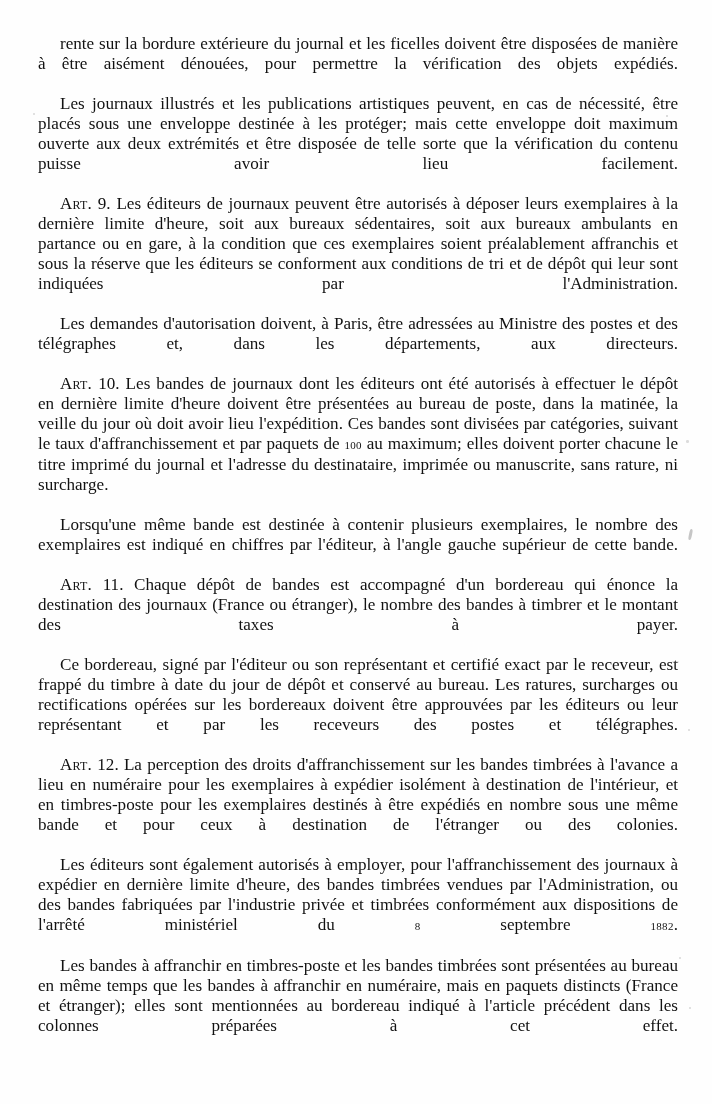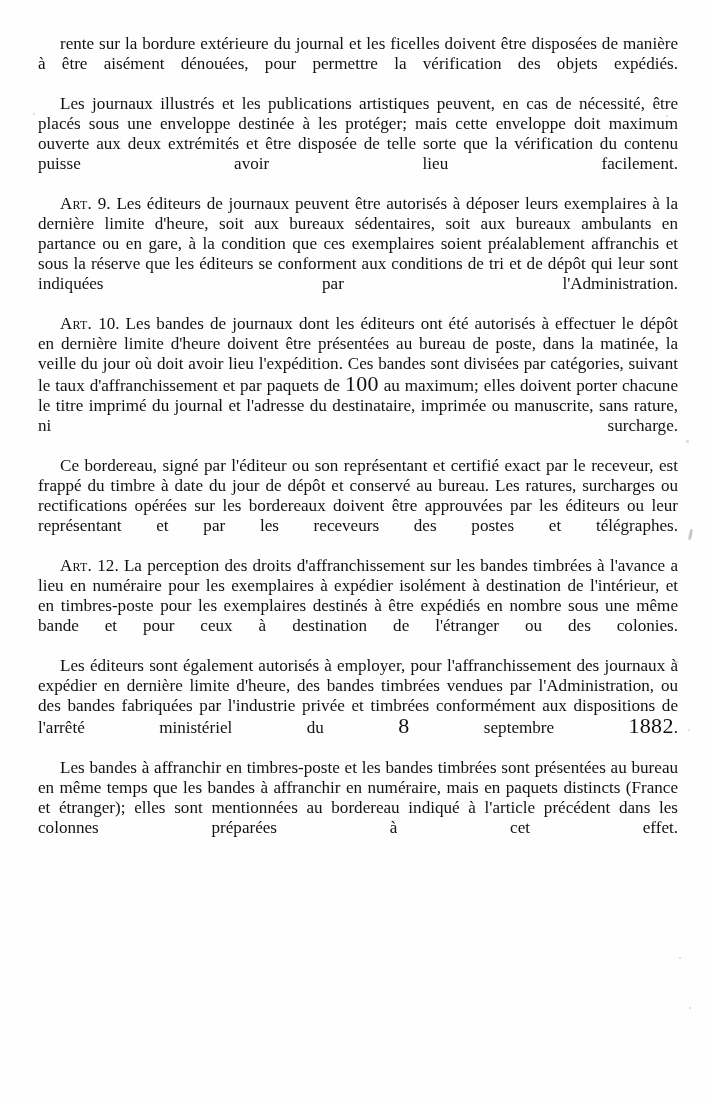--- a/index.html
+++ b/index.html
@@ -51,21 +51,21 @@
     width: 100%;
   }
 
   span.artlabel {
     font-variant: small-caps;
     letter-spacing: 0.2px;
     font-family: Liberation Serif, serif;
   }
 
   span.oldstyle {
-    font-size: 22px;
+    font-size: 11px;
     letter-spacing: 0.3px;
   }
 
   
   .speck {
     position: absolute;
     background: #8d8d8d;
     opacity: 0.55;
     border-radius: 40%;
   }
@@ -84,24 +84,27 @@
 <div id="page">
 
   <div id="textblock">
 
     <p class="para">rente sur la bordure extérieure du journal et les ficelles doivent être disposées de manière à être aisément dénouées, pour permettre la vérification des objets expédiés.</p>
 
     <p class="para">Les journaux illustrés et les publications artistiques peuvent, en cas de nécessité, être placés sous une enveloppe destinée à les protéger; mais cette enveloppe doit maximum ouverte aux deux extrémités et être disposée de telle sorte que la vérification du contenu puisse avoir lieu facilement.</p>
 
     <p class="para"><span class="artlabel">Art.</span> <span>9.</span> <span>Les éditeurs de journaux peuvent être autorisés à déposer leurs exemplaires à la dernière limite d'heure, soit aux bureaux sédentaires, soit aux bureaux ambulants en partance ou en gare, à la condition que ces exemplaires soient préalablement affranchis et sous la réserve que les éditeurs se conforment aux conditions de tri et de dépôt qui leur sont indiquées par l'Administration.</span></p>
 
+    <p class="para">Les demandes d'autorisation doivent, à Paris, être adressées au Ministre des postes et des télégraphes et, dans les départements, aux directeurs.</p>
 
     <p class="para"><span class="artlabel">Art.</span> <span>10.</span> <span>Les bandes de journaux dont les éditeurs ont été autorisés à effectuer le dépôt en dernière limite d'heure doivent être présentées au bureau de poste, dans la matinée, la veille du jour où doit avoir lieu l'expédition. Ces bandes sont divisées par catégories, suivant le taux d'affranchissement et par paquets de </span><span class="oldstyle">100</span><span> au maximum; elles doivent porter chacune le titre imprimé du journal et l'adresse du destinataire, imprimée ou manuscrite, sans rature, ni surcharge.</span></p>
 
+    <p class="para">Lorsqu'une même bande est destinée à contenir plusieurs exemplaires, le nombre des exemplaires est indiqué en chiffres par l'éditeur, à l'angle gauche supérieur de cette bande.</p>
 
+    <p class="para"><span class="artlabel">Art.</span> <span>11.</span> <span>Chaque dépôt de bandes est accompagné d'un bordereau qui énonce la destination des journaux (France ou étranger), le nombre des bandes à timbrer et le montant des taxes à payer.</span></p>
 
     <p class="para">Ce bordereau, signé par l'éditeur ou son représentant et certifié exact par le receveur, est frappé du timbre à date du jour de dépôt et conservé au bureau. Les ratures, surcharges ou rectifications opérées sur les bordereaux doivent être approuvées par les éditeurs ou leur représentant et par les receveurs des postes et télégraphes.</p>
 
     <p class="para"><span class="artlabel">Art.</span> <span>12.</span> <span>La perception des droits d'affranchissement sur les bandes timbrées à l'avance a lieu en numéraire pour les exemplaires à expédier isolément à destination de l'intérieur, et en timbres-poste pour les exemplaires destinés à être expédiés en nombre sous une même bande et pour ceux à destination de l'étranger ou des colonies.</span></p>
 
     <p class="para"><span>Les éditeurs sont également autorisés à employer, pour l'affranchissement des journaux à expédier en dernière limite d'heure, des bandes timbrées vendues par l'Administration, ou des bandes fabriquées par l'industrie privée et timbrées conformément aux dispositions de l'arrêté ministériel du </span><span class="oldstyle">8</span><span> septembre </span><span class="oldstyle">1882</span><span>.</span></p>
 
     <p class="para">Les bandes à affranchir en timbres-poste et les bandes timbrées sont présentées au bureau en même temps que les bandes à affranchir en numéraire, mais en paquets distincts (France et étranger); elles sont mentionnées au bordereau indiqué à l'article précédent dans les colonnes préparées à cet effet.</p>
 
   </div>

